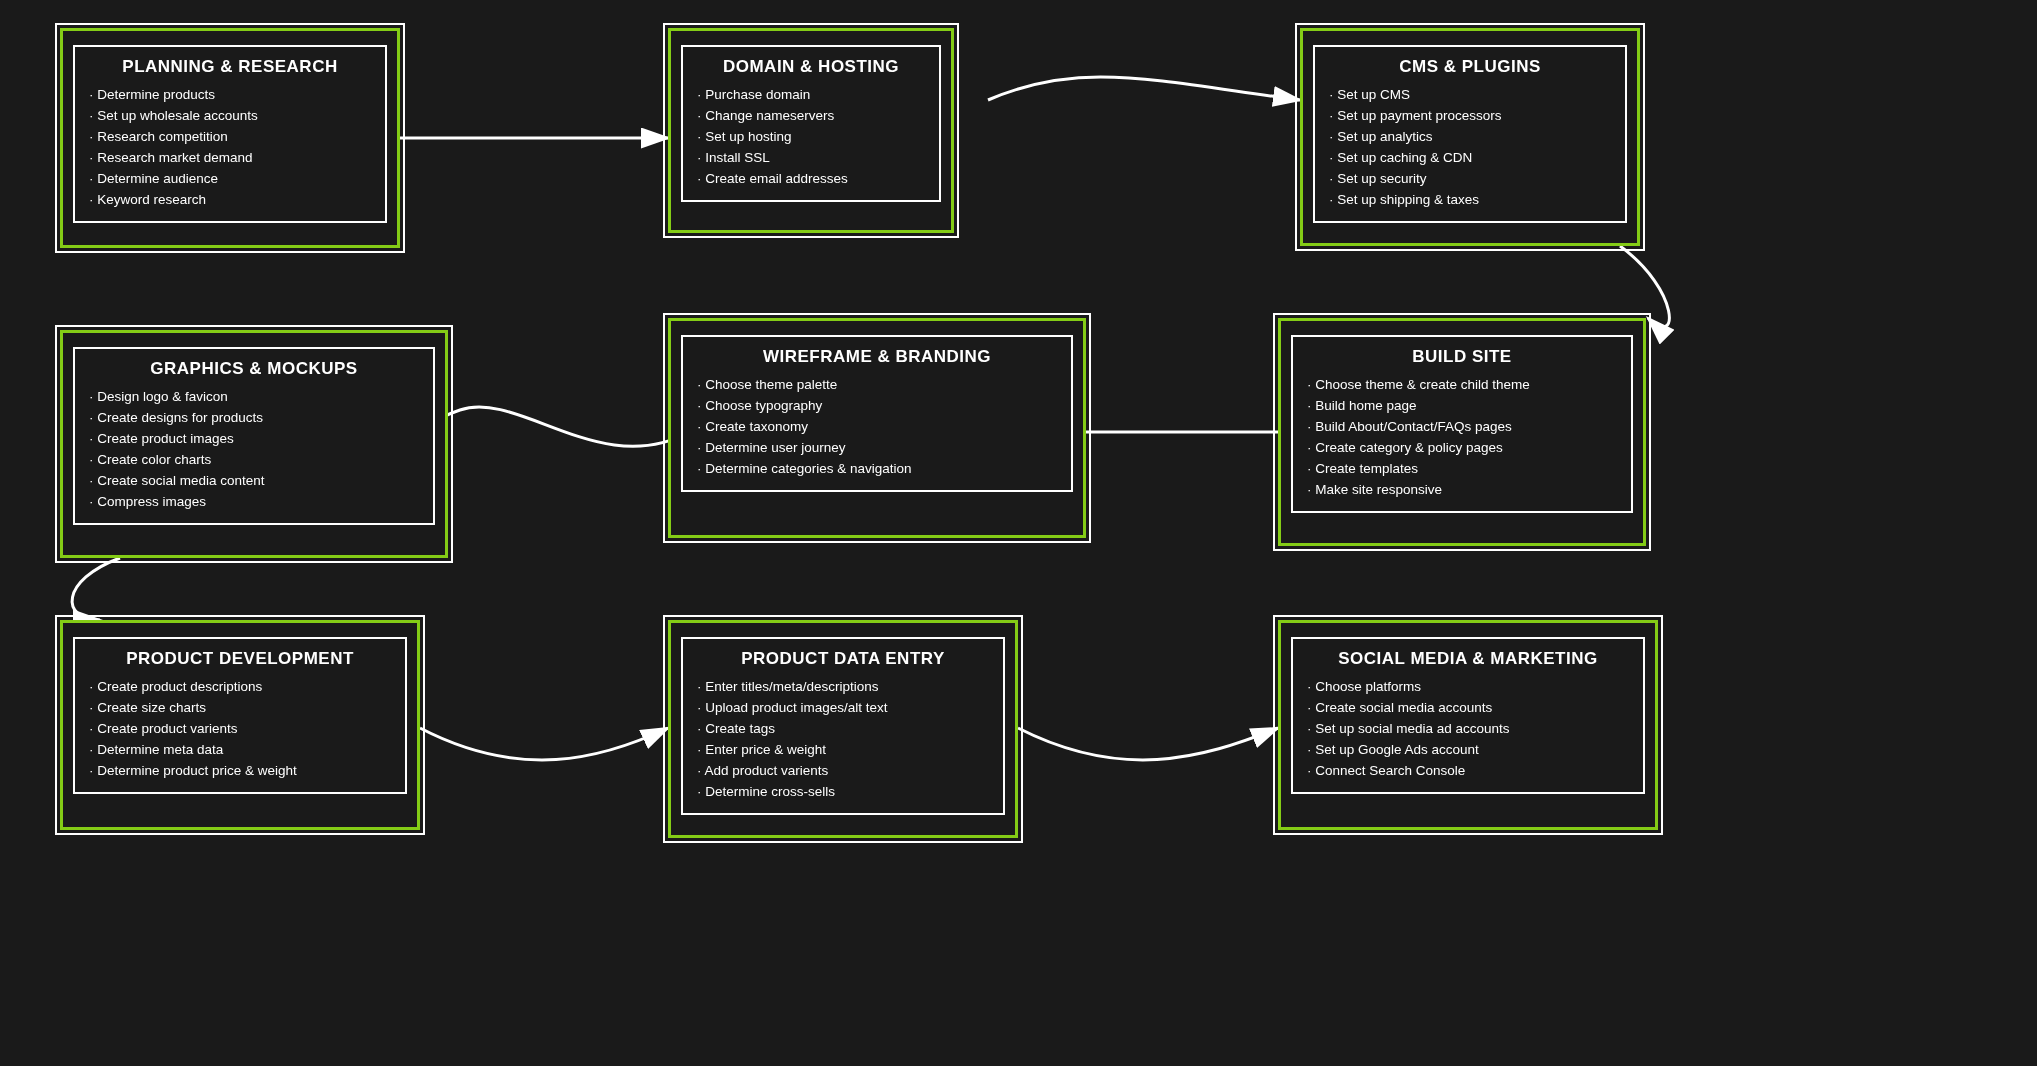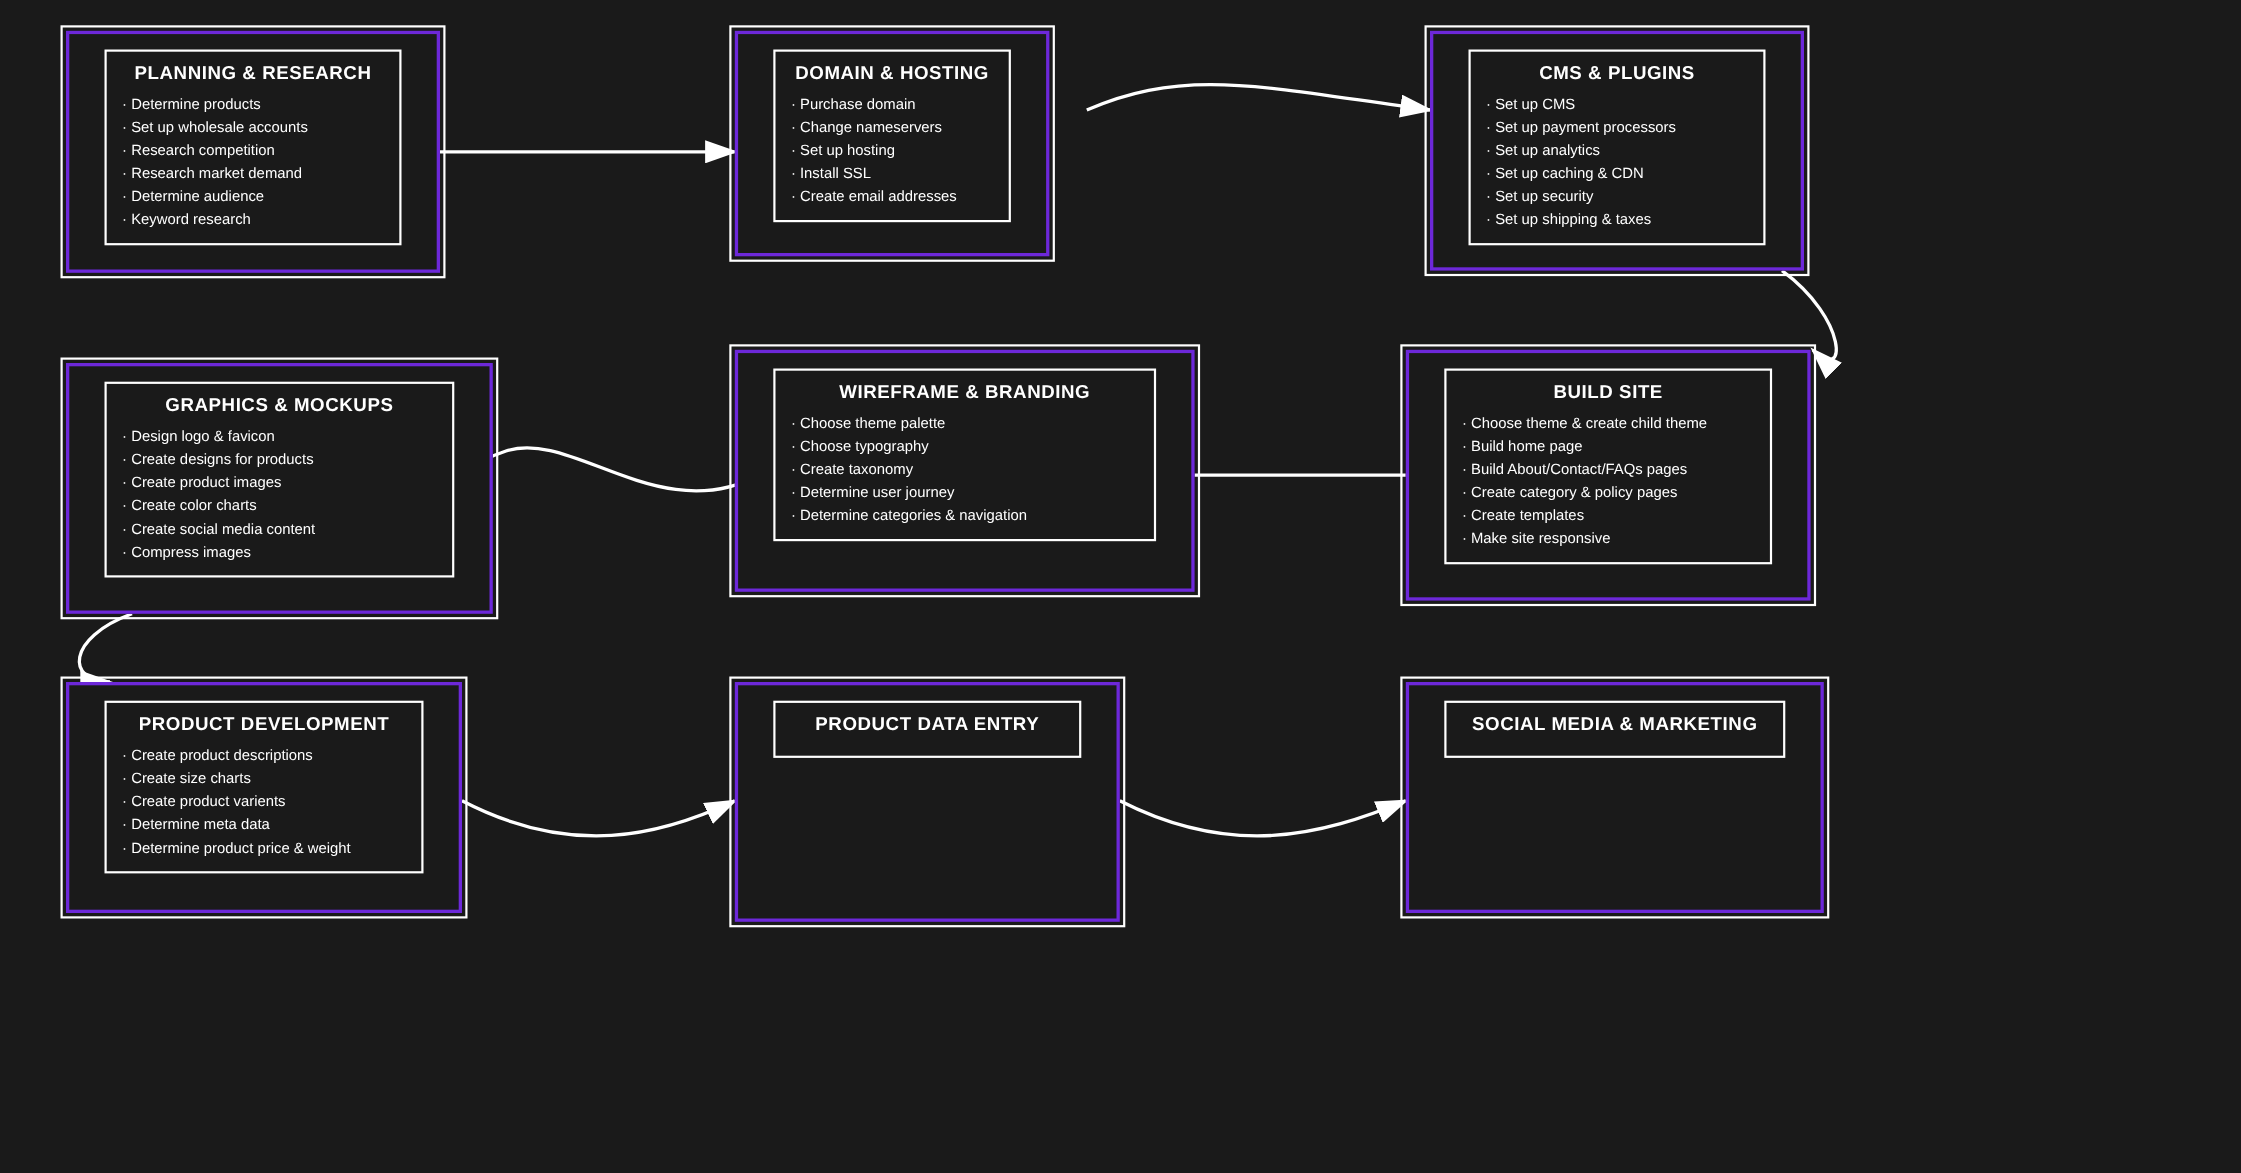--- a/index.html
+++ b/index.html
@@ -11,23 +11,23 @@
       font-family: 'Arial Black', 'Arial', sans-serif;
       position: relative;
     }
     .canvas {
       position: relative;
       width: 2037px;
       height: 1066px;
     }
     .box {
       position: absolute;
-      border: 3px solid #6d28d9;
+      border: 3px solid #84cc16;
       background: #1a1a1a;
-      padding: 14px 32px;
+      padding: 14px 10px;
       color: #fff;
     }
     
     .box::before {
       content: '';
       position: absolute;
       top: -8px; left: -8px; right: -8px; bottom: -8px;
       border: 2px solid #fff;
       pointer-events: none;
     }
@@ -178,21 +178,36 @@
             <li>Create size charts</li>
             <li>Create product varients</li>
             <li>Determine meta data</li>
             <li>Determine product price &amp; weight</li>
           </ul>
         </div>
       </div>
       <div class="box" style="left: 668px; top: 620px; width: 350px; min-height: 218px;">
         <div class="box-inner">
           <div class="box-title">PRODUCT DATA ENTRY</div>
+          <ul class="box-items">
+            <li>Enter titles/meta/descriptions</li>
+            <li>Upload product images/alt text</li>
+            <li>Create tags</li>
+            <li>Enter price &amp; weight</li>
+            <li>Add product varients</li>
+            <li>Determine cross-sells</li>
+          </ul>
         </div>
       </div>
       <div class="box" style="left: 1278px; top: 620px; width: 380px; min-height: 210px;">
         <div class="box-inner">
           <div class="box-title">SOCIAL MEDIA &amp; MARKETING</div>
+          <ul class="box-items">
+            <li>Choose platforms</li>
+            <li>Create social media accounts</li>
+            <li>Set up social media ad accounts</li>
+            <li>Set up Google Ads account</li>
+            <li>Connect Search Console</li>
+          </ul>
         </div>
       </div>
     </div>
 </div>
 
 </body></html>

